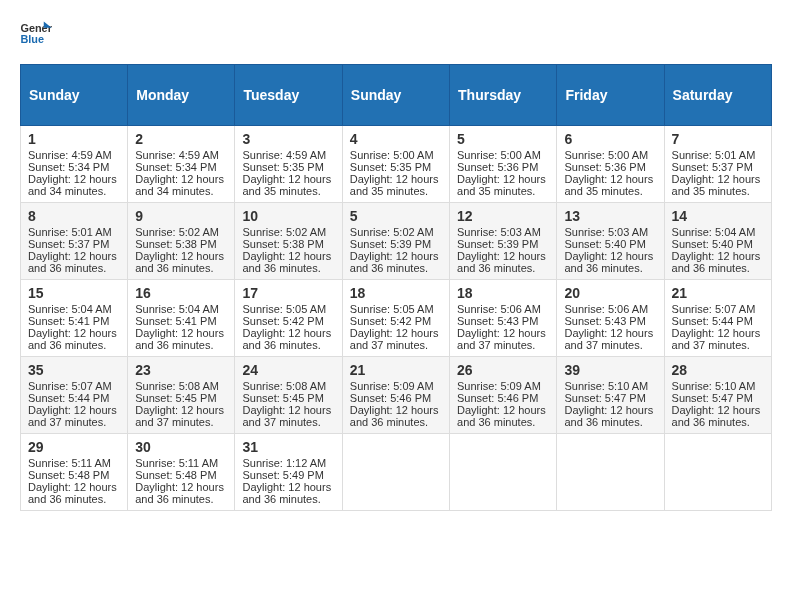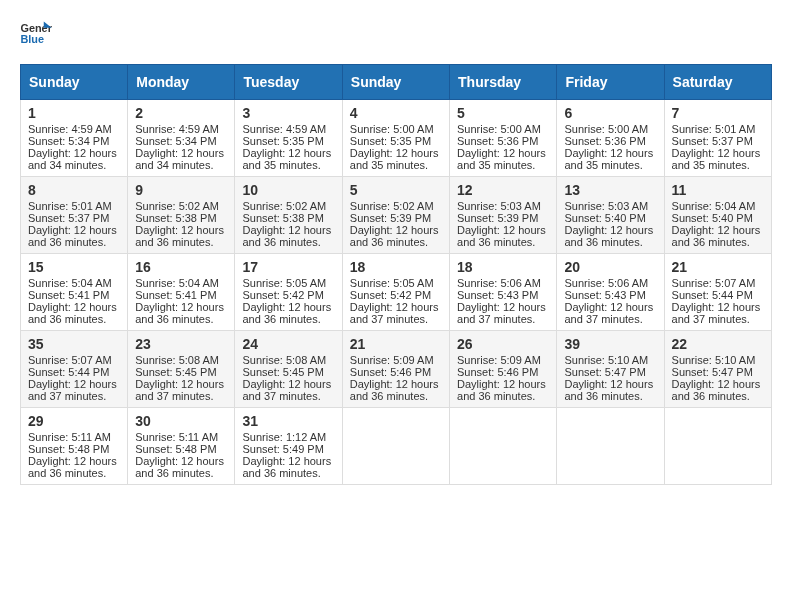--- a/index.html
+++ b/index.html
@@ -39,21 +39,21 @@
     }
     .calendar {
       width: 100%;
       border-collapse: collapse;
       border: 1px solid #ccc;
     }
     .calendar th {
       background-color: #2271b3;
       color: #fff;
       text-align: left;
-      padding: 9px 8px;
+      padding: 22px 8px;
       font-size: 14px;
       font-weight: bold;
       border: 1px solid #1a5a99;
     }
     .calendar td {
       vertical-align: top;
       padding: 5px 7px;
       border: 1px solid #ddd;
       width: 108px;
       min-height: 80px;
@@ -179,21 +179,21 @@
         <span>Sunset: 5:39 PM</span><br>
         <span>Daylight: 12 hours<br>and 36 minutes.</span>
       </td>
         <td>
         <span class="day-number">13</span>
         <span>Sunrise: 5:03 AM</span><br>
         <span>Sunset: 5:40 PM</span><br>
         <span>Daylight: 12 hours<br>and 36 minutes.</span>
       </td>
         <td>
-        <span class="day-number">11</span>
+        <span class="day-number">14</span>
         <span>Sunrise: 5:04 AM</span><br>
         <span>Sunset: 5:40 PM</span><br>
         <span>Daylight: 12 hours<br>and 36 minutes.</span>
       </td>
       </tr>
       <tr>
         <td>
         <span class="day-number">15</span>
         <span>Sunrise: 5:04 AM</span><br>
         <span>Sunset: 5:41 PM</span><br>
@@ -267,21 +267,21 @@
         <span>Sunset: 5:46 PM</span><br>
         <span>Daylight: 12 hours<br>and 36 minutes.</span>
       </td>
         <td>
         <span class="day-number">39</span>
         <span>Sunrise: 5:10 AM</span><br>
         <span>Sunset: 5:47 PM</span><br>
         <span>Daylight: 12 hours<br>and 36 minutes.</span>
       </td>
         <td>
-        <span class="day-number">22</span>
+        <span class="day-number">28</span>
         <span>Sunrise: 5:10 AM</span><br>
         <span>Sunset: 5:47 PM</span><br>
         <span>Daylight: 12 hours<br>and 36 minutes.</span>
       </td>
       </tr>
       <tr>
         <td>
         <span class="day-number">29</span>
         <span>Sunrise: 5:11 AM</span><br>
         <span>Sunset: 5:48 PM</span><br>

